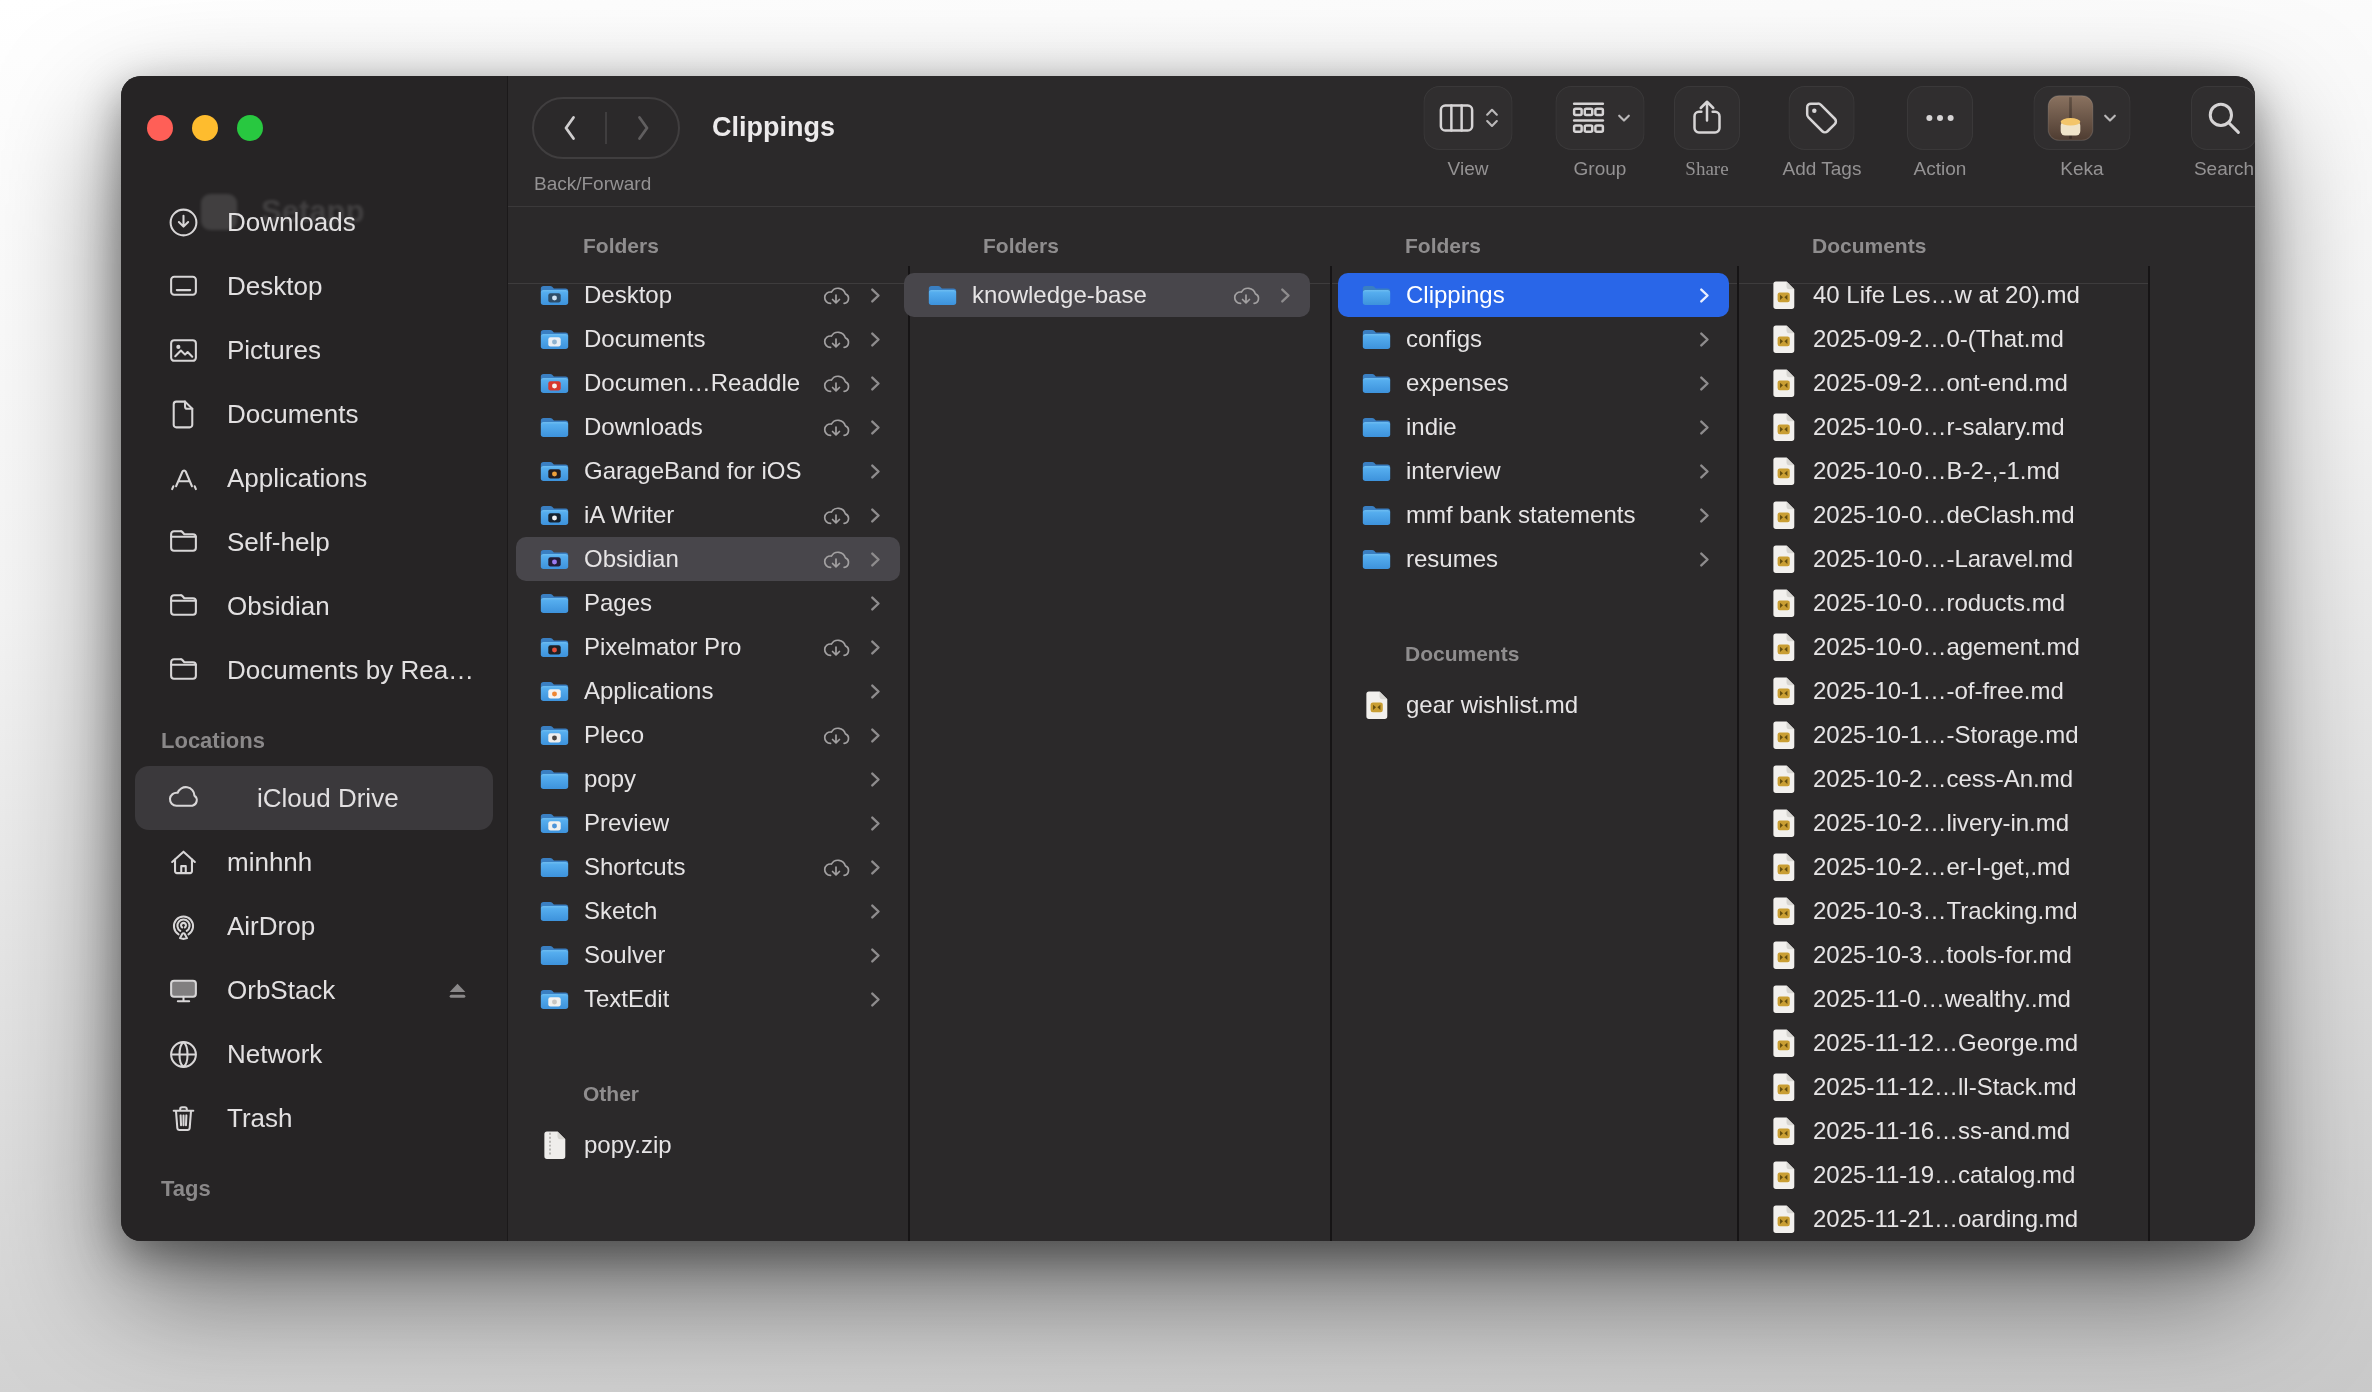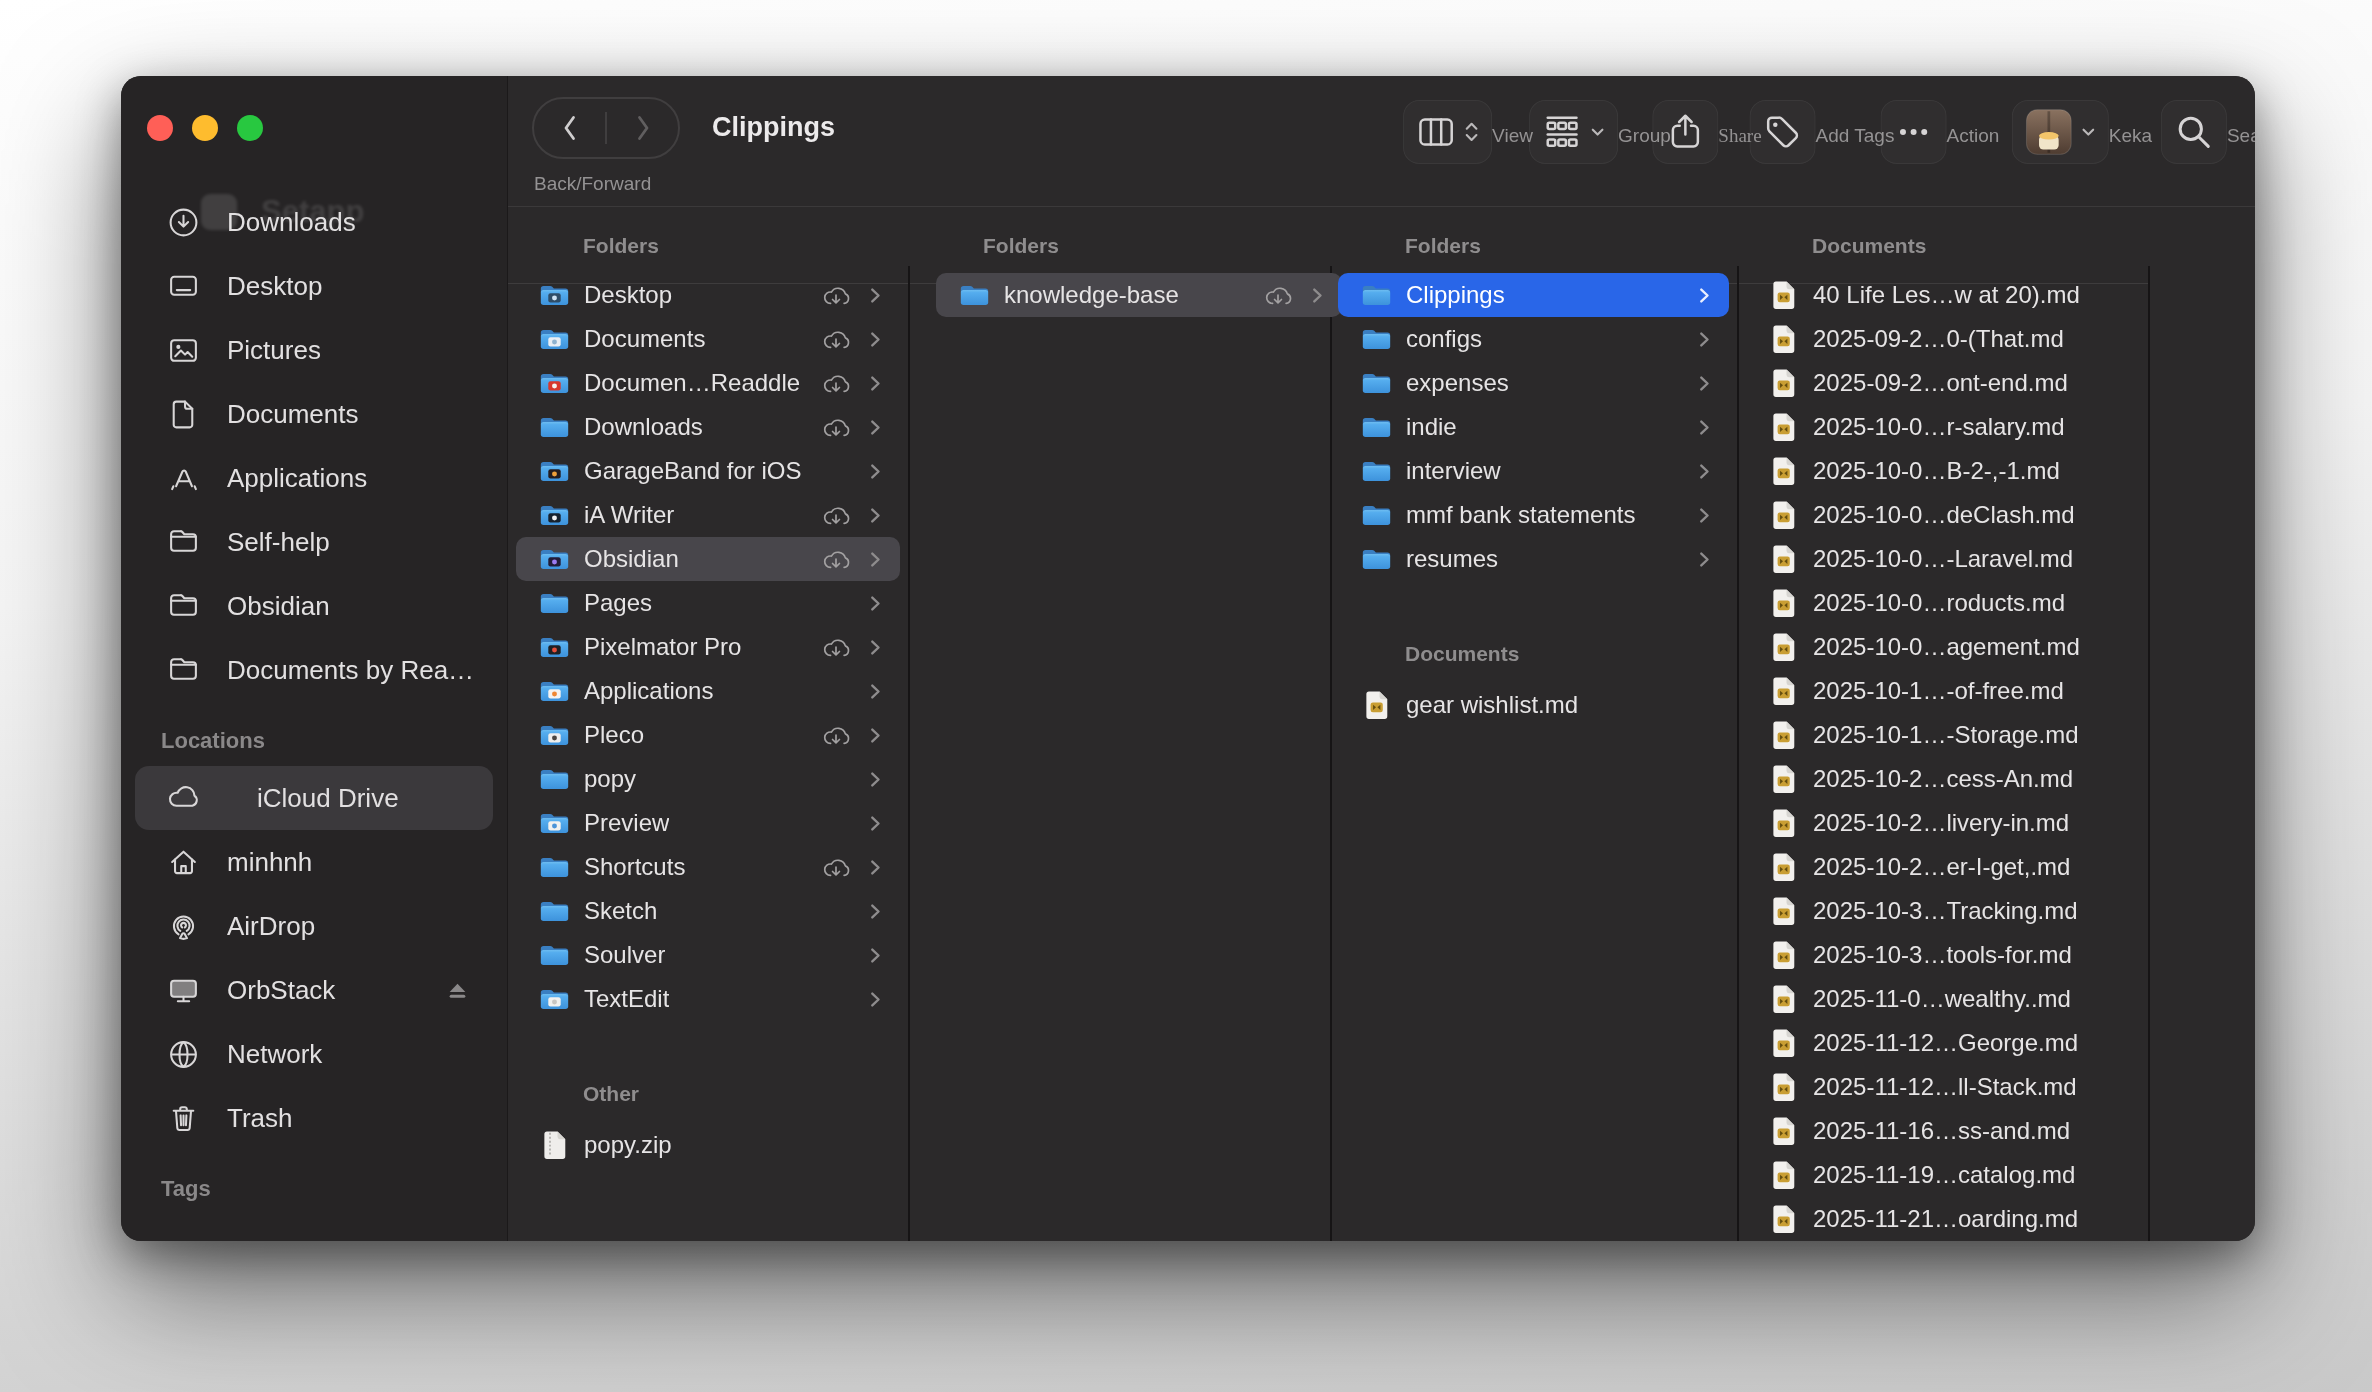--- a/index.html
+++ b/index.html
@@ -36,21 +36,21 @@
   
   .main{flex:1;position:relative;background:#2b292a;}
   .toolbar{position:absolute;top:0;left:0;right:0;height:131px;border-bottom:1px solid #3b393a;}
   .nav-pill{position:absolute;left:24px;top:21px;width:148px;height:62px;border:2px solid #403e3f;
     border-radius:32px;display:flex;align-items:center;justify-content:space-evenly;}
   .nav-btn{background:none;border:none;padding:0;display:flex;color:#cfcdce;}
   .nav-btn.fwd{color:#605e5f;}
   .nav-div{width:2px;height:32px;background:#403e3f;}
   .bf-label{position:absolute;left:26px;top:97px;font-size:19px;color:var(--dim);}
   .title{position:absolute;left:204px;top:36px;margin:0;font-size:27px;font-weight:700;color:#eceaeb;}
-  .tbtn{position:absolute;top:24px;display:flex;flex-direction:row;align-items:center;transform:translateX(-50%);justify-content:space-between;}
+  .tbtn{position:absolute;top:10px;display:flex;flex-direction:column;align-items:center;transform:translateX(-50%);justify-content:space-between;}
   .tbtn-icon{height:64px;min-width:66px;padding:0 13px;display:flex;align-items:center;justify-content:center;
     color:#d6d4d5;border-radius:16px;background:rgba(255,255,255,.028);
     box-shadow:inset 0 0 0 1px rgba(255,255,255,.05);}
   .tbtn-icon .ti{width:40px;height:40px;}
   .tbtn-icon .tc{width:15px;margin-left:8px;color:#bab8b9;}
   .tbtn-icon .keka{width:48px;height:48px;}
   .tbtn-label{margin-top:8px;font-size:19px;color:var(--dim);white-space:nowrap;}
   
   .headers{position:absolute;top:132px;left:0;right:0;height:76px;}
   .col-head{position:absolute;top:50%;transform:translateY(-50%);font-size:21px;font-weight:700;color:var(--head);}
@@ -680,21 +680,21 @@
                   <svg class="mi" viewBox="0 0 26 32">
                     <path d="M5 1.5 H16.2 L24.5 9.8 V28 a2.8 2.8 0 0 1 -2.8 2.8 H5 A2.8 2.8 0 0 1 2.2 28 V4.3 A2.8 2.8 0 0 1 5 1.5 z" fill="#efedeb"></path>
                     <path d="M16.2 1.5 L24.5 9.8 H18.7 a2.5 2.5 0 0 1 -2.5 -2.5 z" fill="#d7d5d1"></path>
                     <path d="M8.2 3 v25" stroke="#a9a7a4" stroke-width="1.7" stroke-dasharray="2.1 2.1" fill="none"></path>
                   </svg>
                 </span>
                 <span class="rlabel">popy.zip</span>
               </div>
             </div>
           </div>
-          <div class="col" style="left: 420px; width: 422px;">
+          <div class="col" style="left: 388px; width: 422px;">
             <div class="col-content">
               <div class="row sel-gray">
                 <span class="ric">
                   <svg class="fi" viewBox="0 0 34 28">
                     <path d="M2 10 V7 a3 3 0 0 1 3 -3 h7.3 a3 3 0 0 1 2.2 1 l1.8 2 H29 a3 3 0 0 1 3 3 v1.5 H2 z" fill="#3a7fc2"></path>
                     <rect x="2" y="8.4" width="30" height="16.6" rx="3" fill="url(#fgrad)"></rect>
                   </svg>
                 </span>
                 <span class="rlabel">knowledge-base</span>
                 <span class="cloud">

